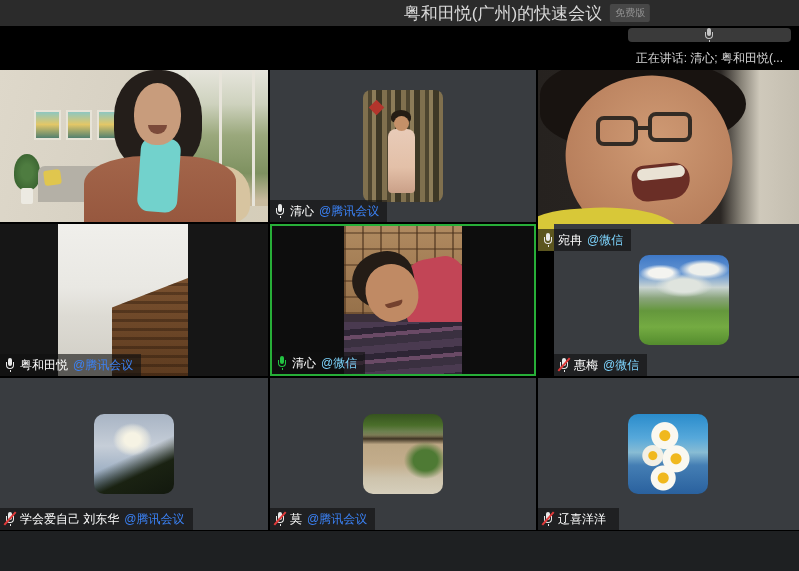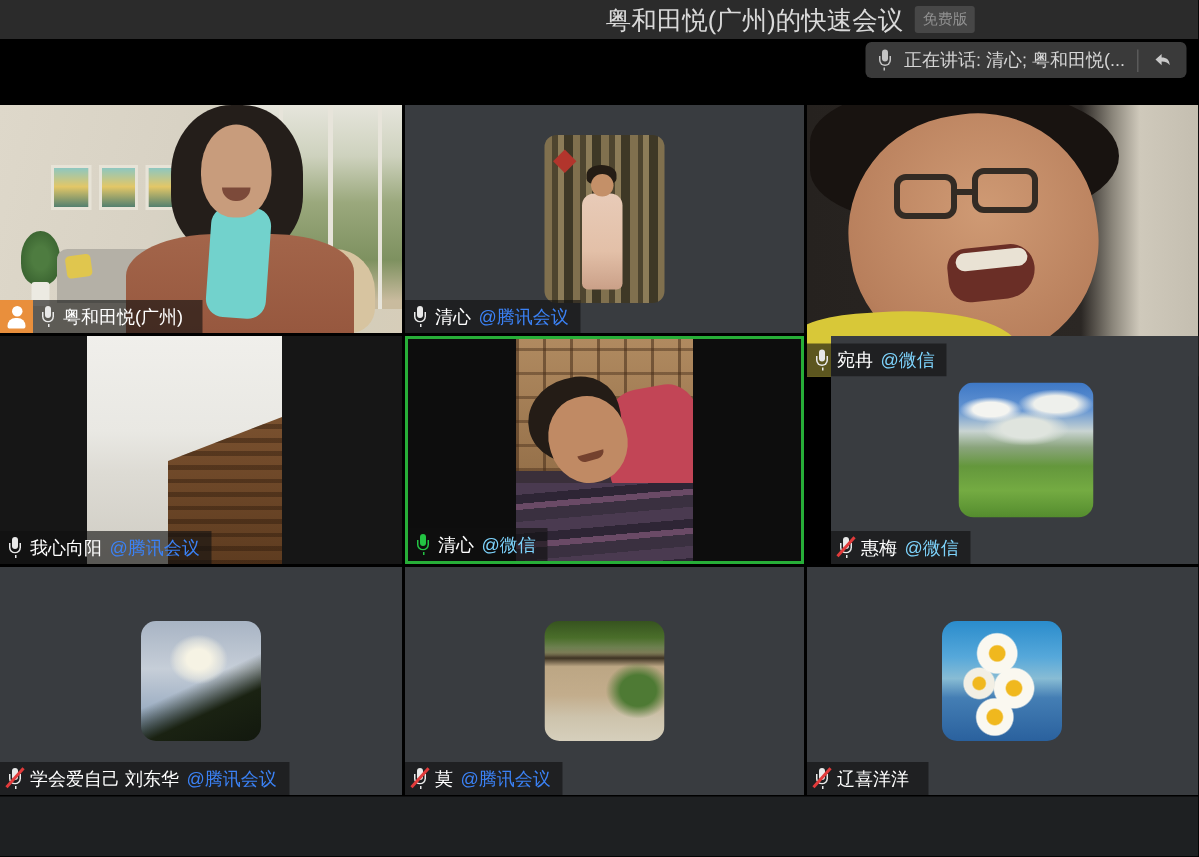--- a/index.html
+++ b/index.html
@@ -8,22 +8,22 @@
   #app { position:relative; width:799px; height:571px; background:#000; overflow:hidden; }
 
   
   .titlebar { position:absolute; top:0; left:0; width:799px; height:26px; background:#2b2b2b; }
   .title-group { position:absolute; left:527px; top:0; height:26px; transform:translateX(-50%);
                  display:flex; align-items:center; gap:8px; white-space:nowrap; }
   .win-title { color:#d9d9d9; font-size:17px; }
   .free-badge { background:#474747; color:#909090; font-size:10px; padding:2px 5px; border-radius:2px;text-align:center; }
 
   
-  .banner { position:absolute; top:28px; right:8px; height:24px; background:#3a3a3a; border-radius:4px;
-            display:flex; align-items:center; padding:0 8px; gap:8px; }
+  .banner { position:absolute; top:28px; right:8px; height:14px; background:#3a3a3a; border-radius:4px;
+            display:flex; align-items:center; padding:0 8px; gap:8px;flex-direction:column; }
   .banner-text { color:#d6d6d6; font-size:12px; white-space:nowrap; }
   .banner-divider { width:1px; height:15px; background:#5a5a5a; }
   .banner-arrow { display:flex; align-items:center; cursor:pointer; }
 
   
   .mic { position:relative; width:10px; height:14px; display:inline-block; flex:none; }
   .mic .mb { position:absolute; left:3px; top:0; width:4px; height:7.5px; border-radius:2px; background:#e9e9e9; }
   .mic .ms { position:absolute; left:1px; top:4px; width:8px; height:6.5px; border:1px solid #e9e9e9;
              border-top:none; border-radius:0 0 6px 6px; }
   .mic::after { content:''; position:absolute; left:4.5px; bottom:0; width:1px; height:2.5px; background:#e9e9e9; }
@@ -177,29 +177,20 @@
     <div class="shape s1-plant"></div>
     <div class="shape s1-pot"></div>
     <div class="shape s1-sofa"></div>
     <div class="shape s1-pillow"></div>
     <div class="shape s1-chair"></div>
     <div class="shape s1-wicker"></div>
     <div class="shape s1-hair"></div>
     <div class="shape s1-jacket"></div>
     <div class="shape s1-scarf"></div>
     <div class="shape s1-face"></div>
-    <div class="label with-host">
-      <span class="host-badge"></span>
-      <span class="mic">
-          <i class="mb"></i>
-          <i class="ms"></i>
-        </span>
-      <span>粤和田悦(广州)</span>
-      <span class="suffix"></span>
-    </div>
   </div>
 
   <div class="tile gray" style="left:270px;top:70px;width:266px;height:152px;">
     <div class="shape s2-photo">
       <div class="shape s2-diamond"></div>
       <div class="shape s2-body"></div>
       <div class="shape s2-hair"></div>
       <div class="shape s2-head"></div>
     </div>
     <div class="label">
@@ -234,21 +225,21 @@
 
   <div class="tile" style="left:0;top:224px;width:268px;height:152px;">
     <div class="shape s4-photo">
       <div class="shape s4-furn"></div>
     </div>
     <div class="label">
       <span class="mic">
           <i class="mb"></i>
           <i class="ms"></i>
         </span>
-      <span>我心向阳</span>
+      <span>粤和田悦</span>
       <span class="suffix tencent">@腾讯会议</span>
     </div>
   </div>
 
   <div class="tile active" style="left:270px;top:224px;width:266px;height:152px;">
     <div class="shape s5-photo">
       <div class="shape s5-wood"></div>
       <div class="shape s5-red"></div>
       <div class="shape s5-hair"></div>
       <div class="shape s5-face"></div>

